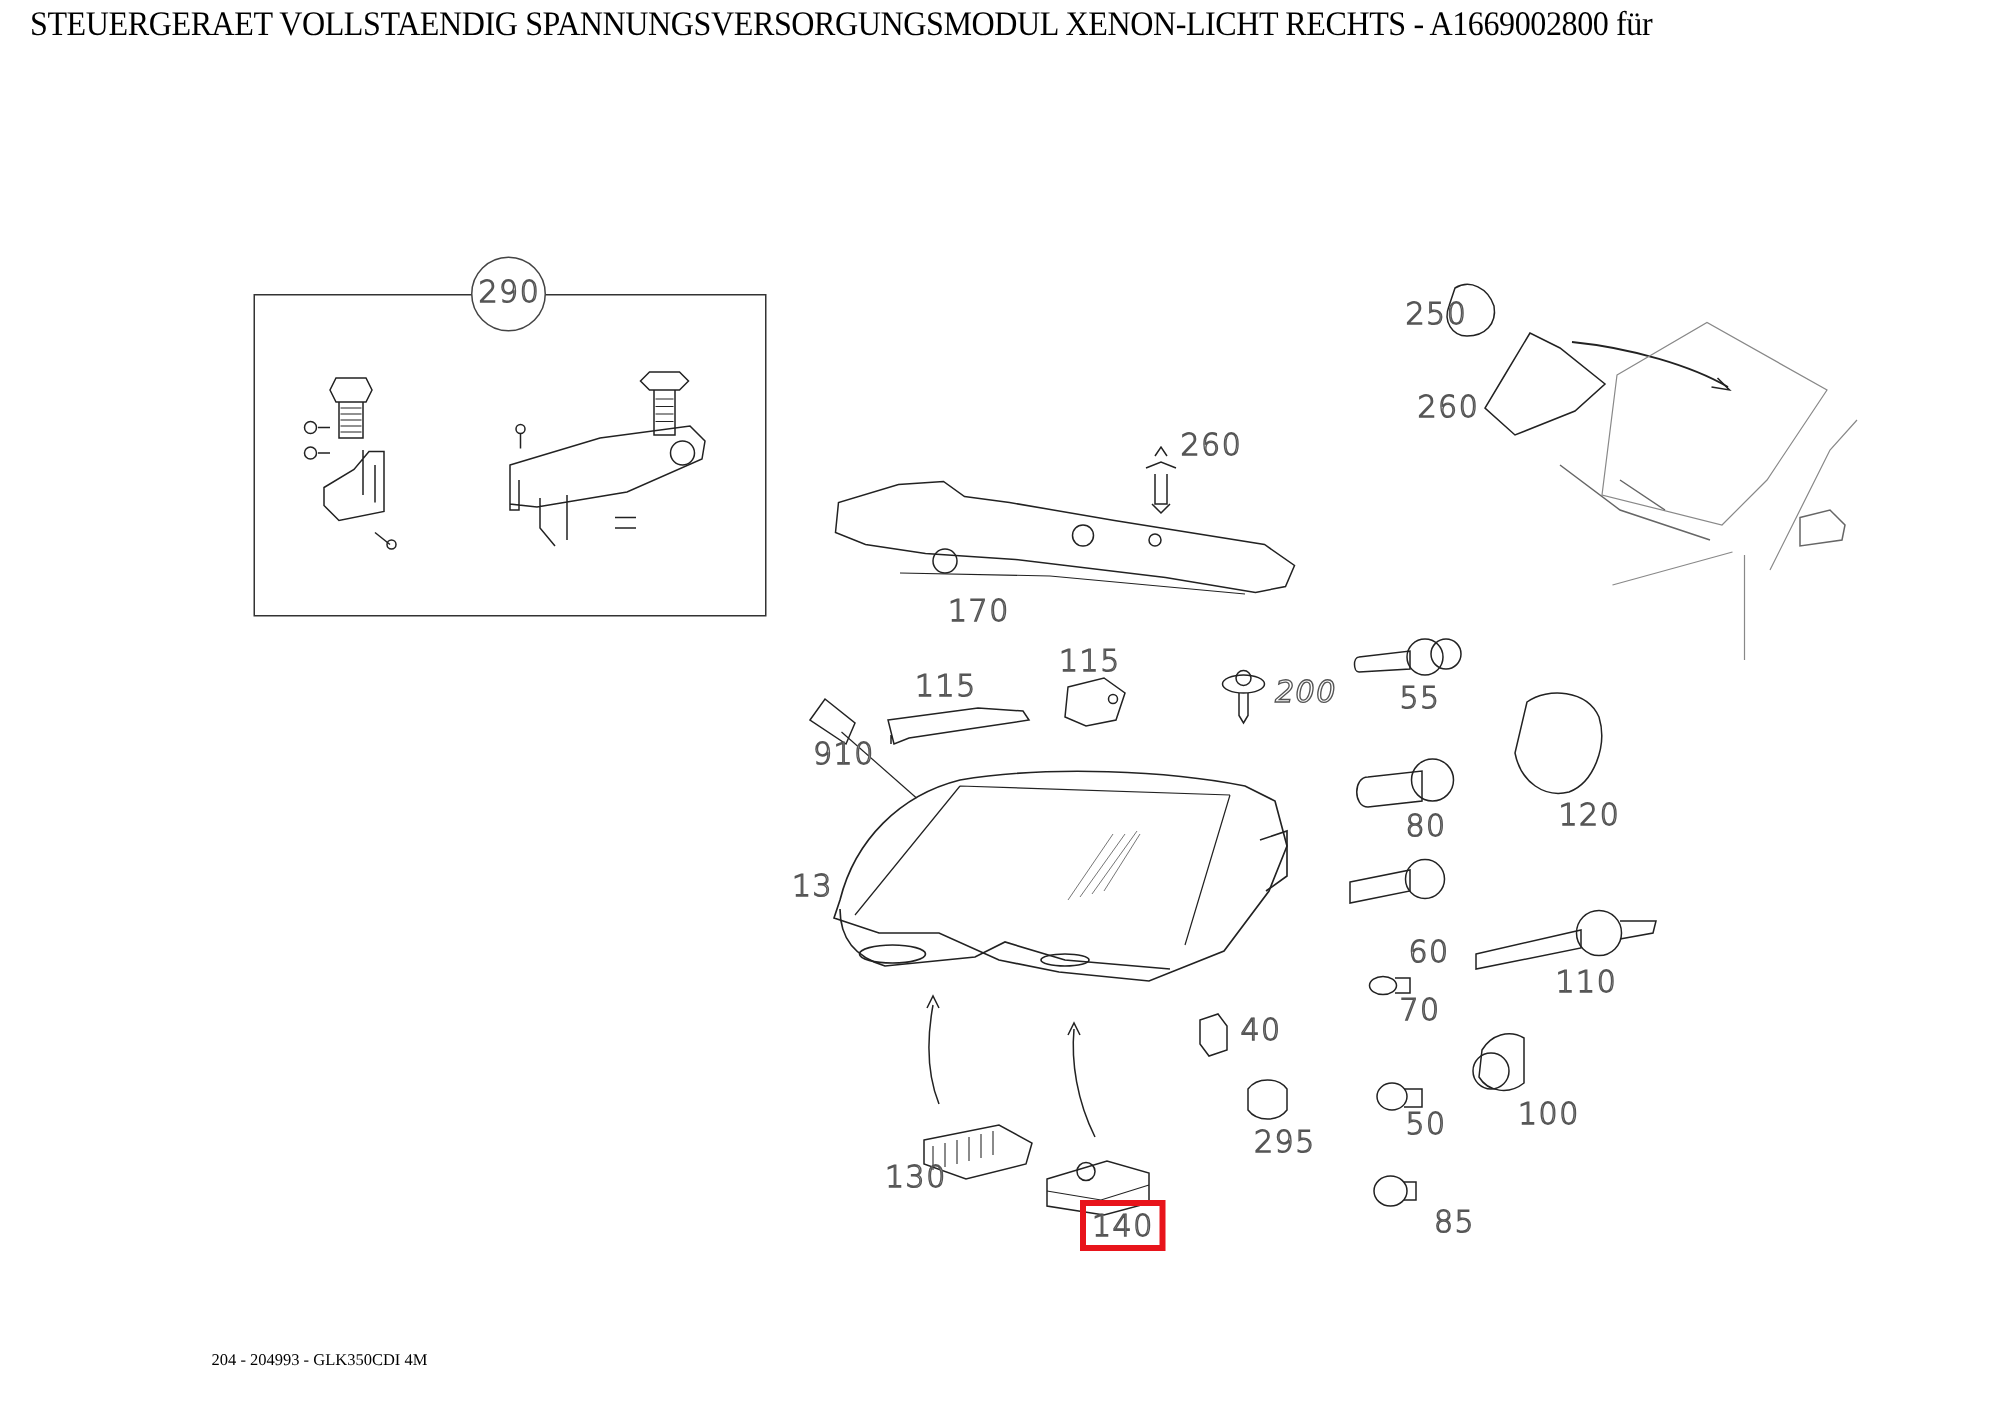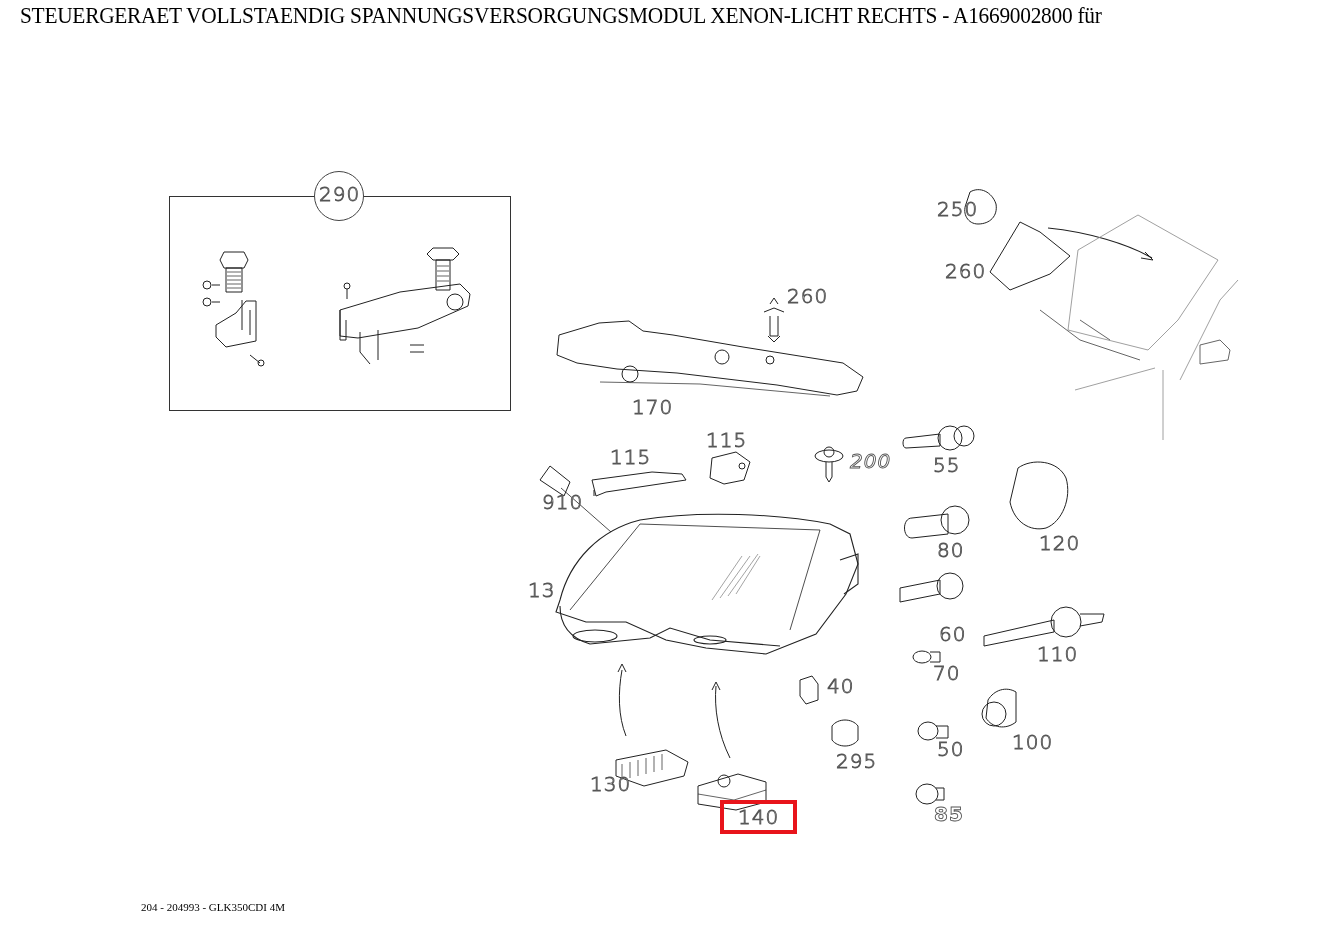--- a/index.html
+++ b/index.html
@@ -1,21 +1,21 @@
 <!DOCTYPE html>
 <html><head>
 <meta charset="utf-8">
 <style>
   html, body { margin:0; padding:0; background:#ffffff; }
   body { width:1326px; height:938px; position:relative; overflow:hidden; font-family:"Liberation Serif","DejaVu Serif",serif; color:#000; }
   .title { position:absolute; left:20px; top:3px; font-size:23px; white-space:nowrap; letter-spacing:-0.3px; transform:scaleX(0.93); transform-origin:left top; }
   .footer { position:absolute; left:141px; top:901px; font-size:11px; white-space:nowrap; }
   .diagram { position:absolute; left:0; top:0; width:1326px; height:874px; }
   .lbl { position:absolute; font-family:"DejaVu Sans", sans-serif; font-size:20px; font-weight:200; color:#fff; -webkit-text-stroke:0.9px #555; letter-spacing:1px; white-space:nowrap; line-height:1; cursor:pointer; }
-  .lbl.sel { outline:4px solid #e8141b; outline-offset:1px; padding:2px 13px; }
+  .lbl.sel { outline:4px solid #e8141b; outline-offset:1px; padding:2px 3px; }
   .inset { position:absolute; left:169px; top:196px; width:340px; height:213px; border:1.5px solid #333; }
   .circle { position:absolute; left:314px; top:171px; width:48px; height:48px; border:1.2px solid #444; border-radius:50%; background:#fff; }
   svg { position:absolute; left:0; top:0; }
 </style>
 </head>
 <body>
 
 <div class="title">STEUERGERAET VOLLSTAENDIG SPANNUNGSVERSORGUNGSMODUL XENON-LICHT RECHTS - A1669002800 für</div>
 
 <div class="diagram">
@@ -152,16 +152,16 @@
   <div class="lbl" style="left:528px;top:580px;">13</div>
   <div class="lbl" style="left:939px;top:604px;margin-top:20px;">60</div>
   <div class="lbl" style="left:1037px;top:644px;">110</div>
   <div class="lbl" style="left:933px;top:663px;">70</div>
   <div class="lbl" style="left:827px;top:676px;">40</div>
   <div class="lbl" style="left:937px;top:739px;">50</div>
   <div class="lbl" style="left:1012px;top:732px;">100</div>
   <div class="lbl" style="left:836px;top:751px;">295</div>
   <div class="lbl" style="left:590px;top:774px;">130</div>
   <div class="lbl sel" style="left:725px;top:805px;">140</div>
-  <div class="lbl" style="left:934px;top:804px;font-weight:bold;">85</div>
+  <div class="lbl" style="left:956px;top:804px;">85</div>
 </div>
 
 <div class="footer">204 - 204993 - GLK350CDI 4M</div>
 
 </body></html>

